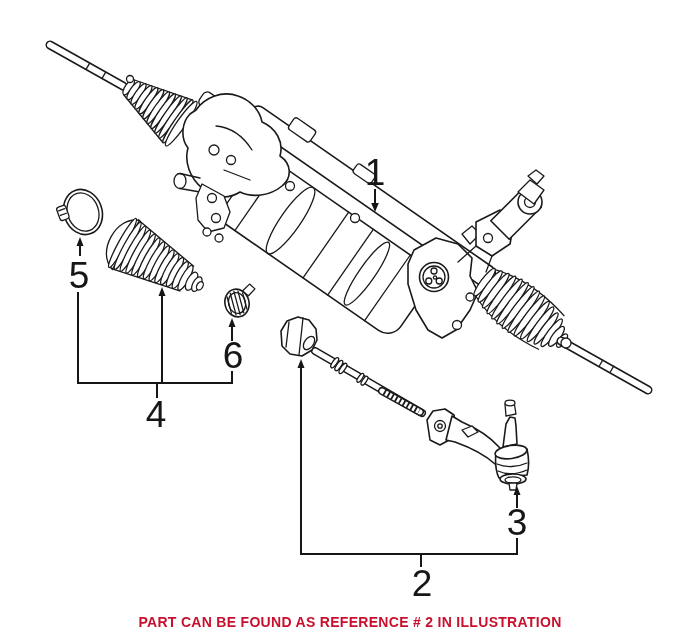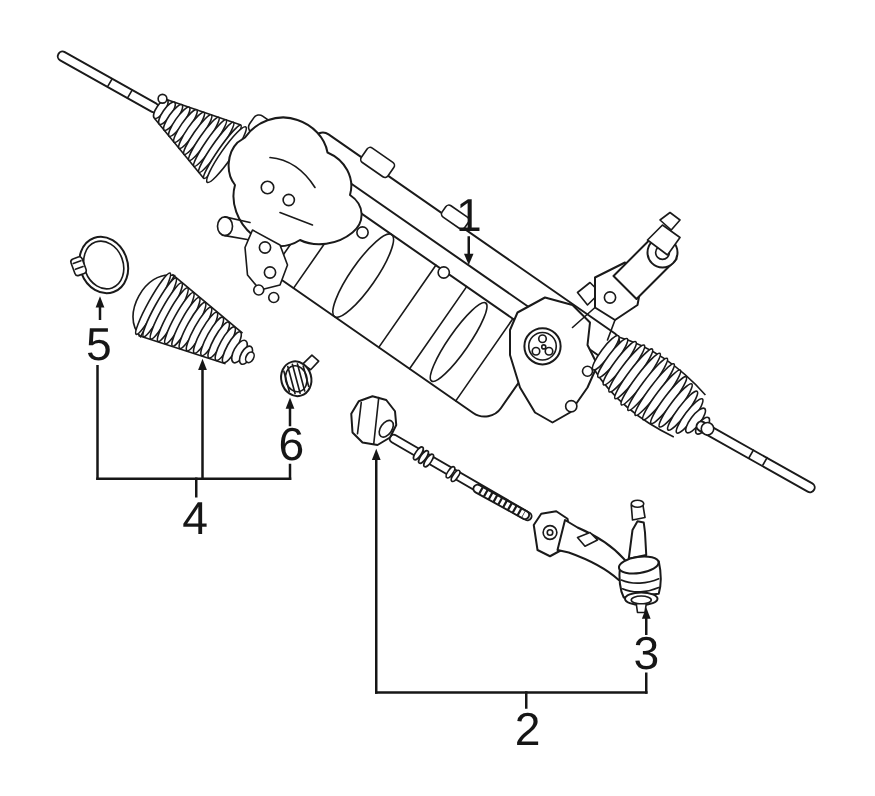--- a/index.html
+++ b/index.html
@@ -289,13 +289,14 @@
     </g>
 
     <g>
       <polygon class="callout-head" points="517,486 513.5,495 520.5,495"></polygon>
       <line class="callout-line" x1="517" y1="494" x2="517" y2="507"></line>
       <text class="callout-num" x="517" y="535">3</text>
     </g>
   </g>
 </svg>
 
+<div class="caption">PART CAN BE FOUND AS REFERENCE # 2 IN ILLUSTRATION</div>
 </div>
 
 </body></html>

